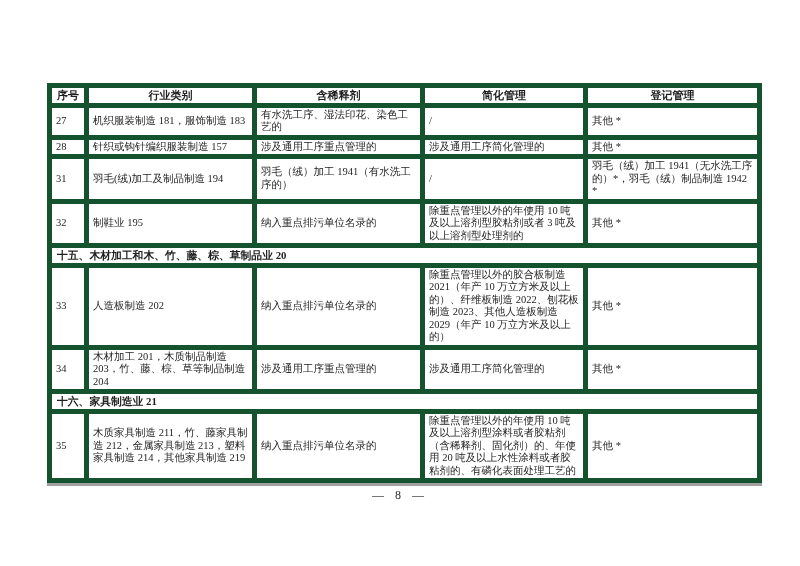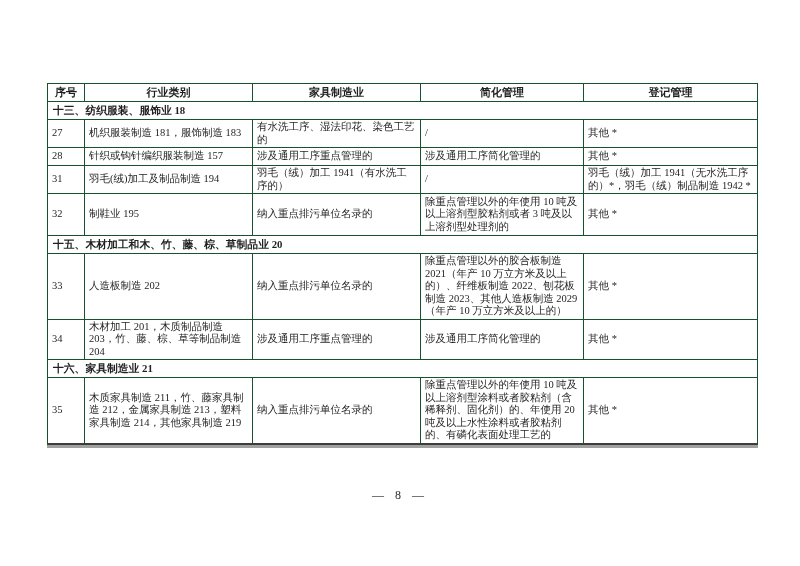--- a/index.html
+++ b/index.html
@@ -16,21 +16,21 @@
     position: absolute;
     left: 47px; top: 83px;
     width: 710px;
     border-collapse: collapse;
     table-layout: fixed;
     border: 1px solid #3d3d3d;
     border-bottom-width: 2px;
     box-shadow: 0 3px 0 rgba(128,128,128,0.75);
   }
   .doc-table th, .doc-table td {
-    border: 1px solid #14532d;
+    border: 5px solid #14532d;
     font-size: 10.5px;
     line-height: 12.5px;
     padding: 1px 4px;
     vertical-align: middle;
     overflow: hidden;
   }
   .doc-table th {
     font-weight: bold;
     text-align: center;
     font-size: 11px;
@@ -74,28 +74,25 @@
         <col style="width:168px">
         <col style="width:168px">
         <col style="width:163px">
         <col style="width:174px">
     </colgroup>
 
     <tbody>
         <tr class="rh18">
       <th>序号</th>
       <th>行业类别</th>
-      <th>家具制造业</th>
+      <th>含稀释剂</th>
       <th>简化管理</th>
       <th>登记管理</th>
     </tr>
 
-    <tr class="sec rh18">
-      <td colspan="5">十三、纺织服装、服饰业 18</td>
-    </tr>
 
     <tr class="rh18">
       <td class="c">27</td>
       <td class="l">机织服装制造 181，服饰制造 183</td>
       <td class="l">有水洗工序、湿法印花、染色工艺的</td>
       <td class="c">/</td>
       <td class="c">其他 *</td>
     </tr>
 
     <tr class="rh18">

